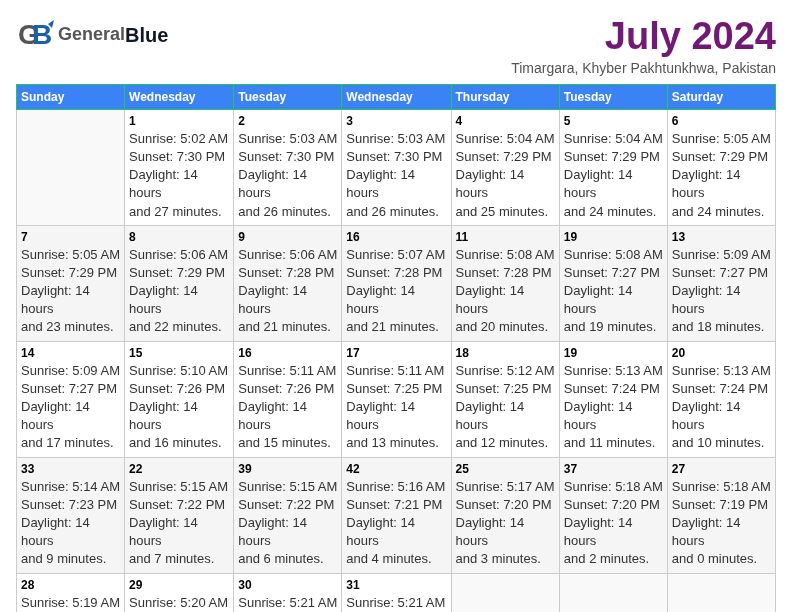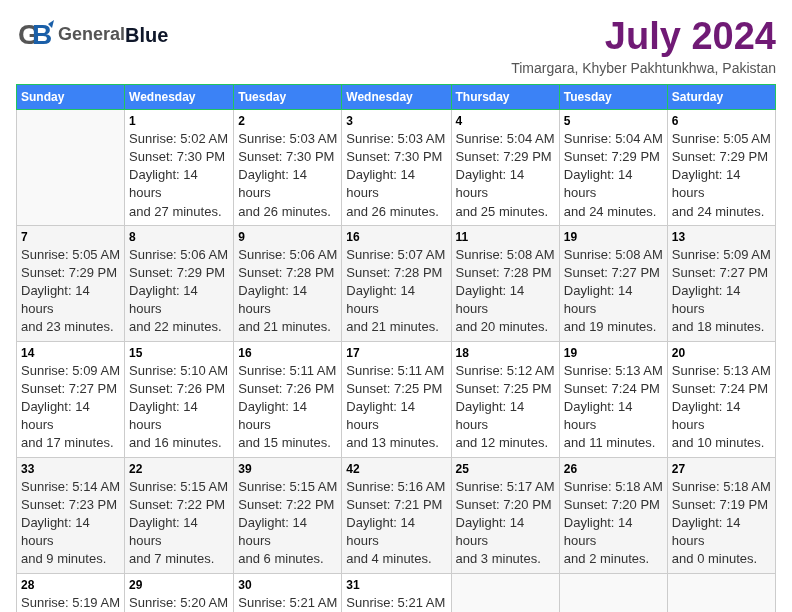--- a/index.html
+++ b/index.html
@@ -209,21 +209,21 @@
         </td>
         <td>
           <span class="day-num">42</span>
           <div class="day-info">Sunrise: 5:16 AM<br>Sunset: 7:21 PM<br>Daylight: 14 hours<br>and 4 minutes.</div>
         </td>
         <td>
           <span class="day-num">25</span>
           <div class="day-info">Sunrise: 5:17 AM<br>Sunset: 7:20 PM<br>Daylight: 14 hours<br>and 3 minutes.</div>
         </td>
         <td>
-          <span class="day-num">26</span>
+          <span class="day-num">37</span>
           <div class="day-info">Sunrise: 5:18 AM<br>Sunset: 7:20 PM<br>Daylight: 14 hours<br>and 2 minutes.</div>
         </td>
         <td>
           <span class="day-num">27</span>
           <div class="day-info">Sunrise: 5:18 AM<br>Sunset: 7:19 PM<br>Daylight: 14 hours<br>and 0 minutes.</div>
         </td>
       </tr>
       <tr>
         <td>
           <span class="day-num">28</span>

